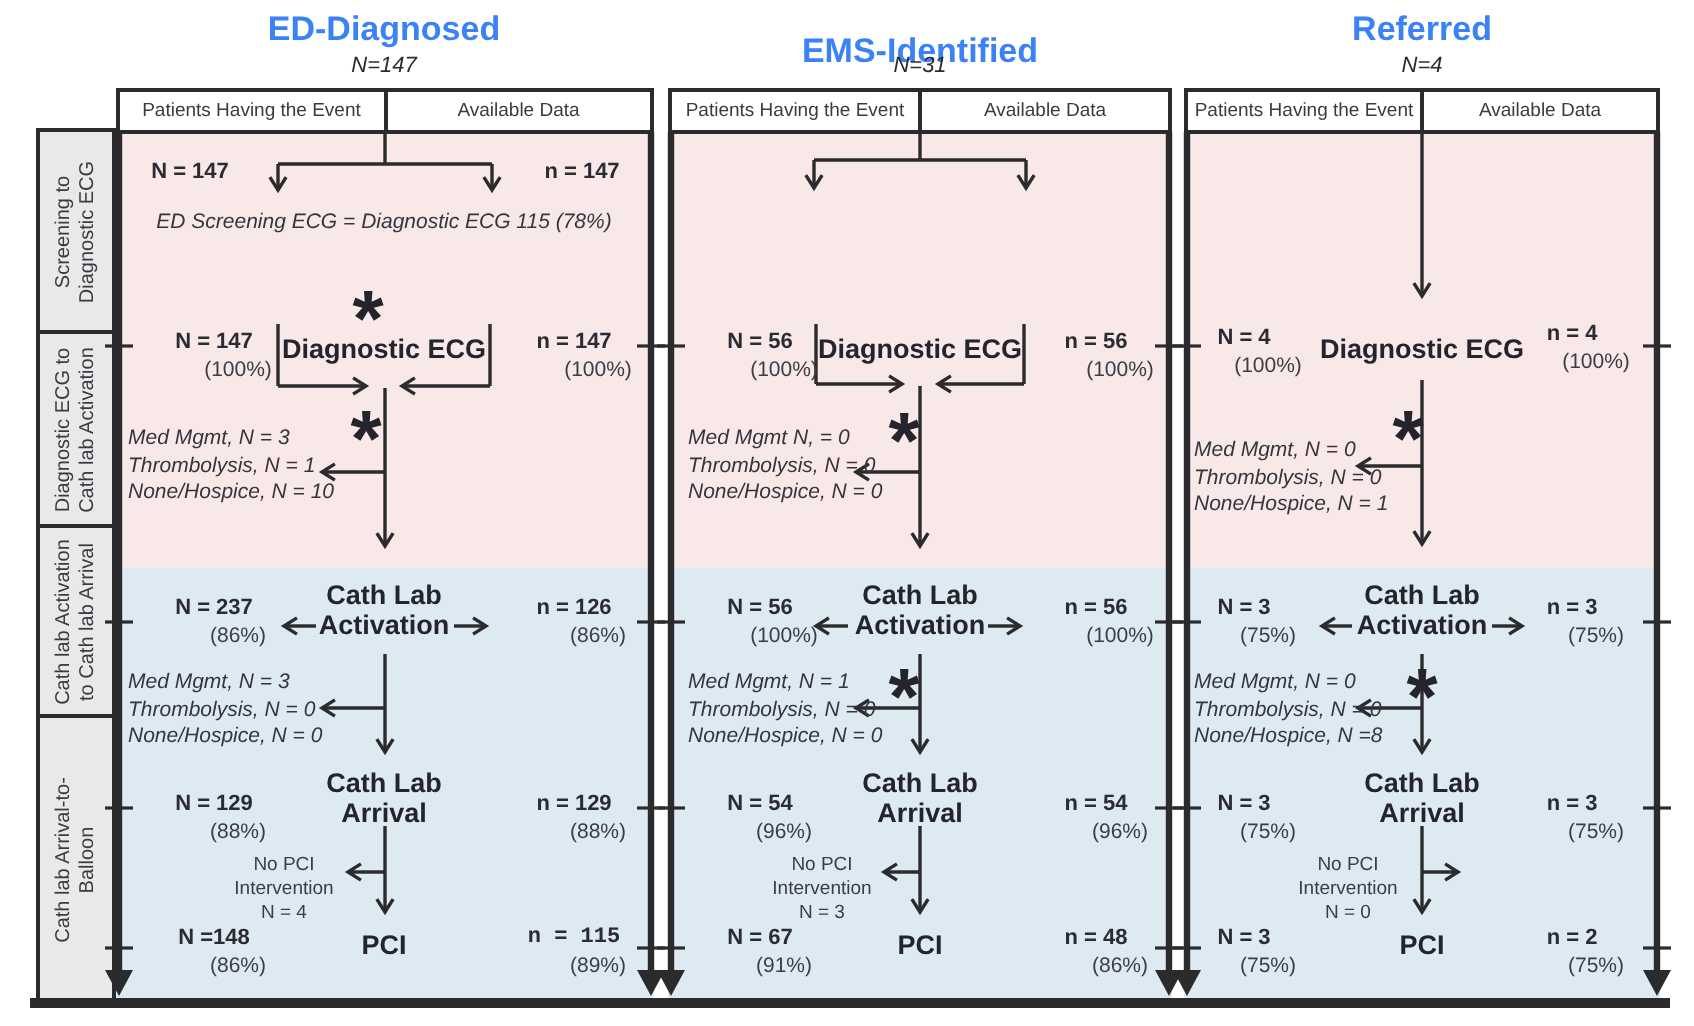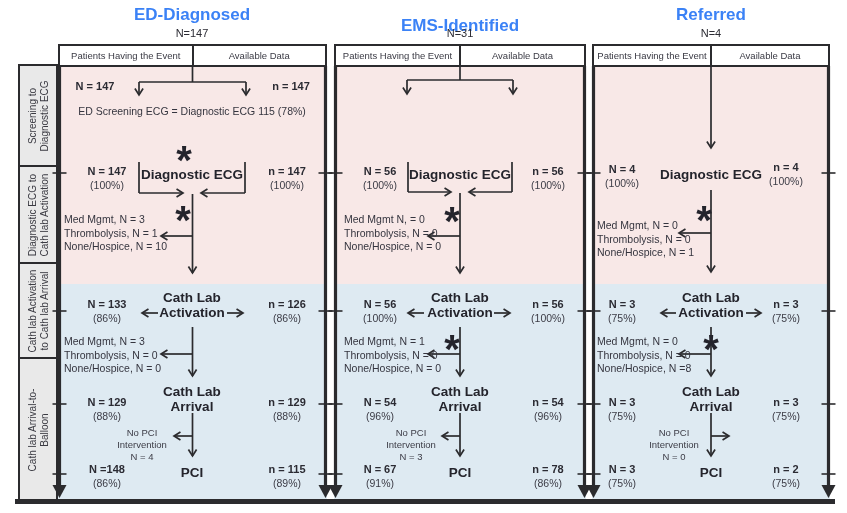--- a/index.html
+++ b/index.html
@@ -1,25 +1,25 @@
 <!DOCTYPE html>
 <html><head>
 <meta charset="utf-8">
 <style>
   html,body{margin:0;padding:0;background:#ffffff;}
   #fig{position:relative;width:847px;height:513px;background:#ffffff;
        font-family:"Liberation Sans",sans-serif;overflow:hidden;}
   .t{position:absolute;white-space:nowrap;color:#35353f;}
   .c{transform:translateX(-50%);text-align:center;}
   .ttl{font-size:17px;font-weight:bold;color:#3b82f6;}
-  .sub{font-size:11px;color:#2b2b33;}
+  .sub{font-size:11px;color:#2b2b33;font-style:italic;}
   .nl{font-size:11px;font-weight:bold;color:#2b2b33;line-height:13px;}
-  .pc{font-size:10.5px;color:#3c3c46;line-height:13px;}
+  .pc{font-size:10.5px;color:#3c3c46;line-height:13px;margin-left:12px;}
   .st{font-size:13.5px;font-weight:bold;color:#24242c;line-height:15px;}
-  .ls{font-size:10.5px;line-height:13.5px;color:#35353f;}
+  .ls{font-size:10.5px;line-height:13.5px;color:#35353f;font-style:italic;}
   .sm{font-size:9.5px;line-height:12px;color:#3c3c46;}
   .ast{font-size:40px;font-weight:bold;color:#24242c;line-height:1;}
   .hbox{position:absolute;top:44px;height:23px;border:2.5px solid #2b2b2e;
         background:#ffffff;box-sizing:border-box;display:flex;}
   .hcell{flex:1;display:flex;align-items:center;justify-content:center;
          font-size:9.5px;color:#3a3a44;}
   .hdiv{width:2px;background:#2b2b2e;}
   .panel{position:absolute;top:64px;height:437px;box-sizing:border-box;
          border-top:3px solid #2b2b2e;}
   .band-pink{position:absolute;left:0;right:0;top:0;height:217px;background:#f8e8e7;}
@@ -206,21 +206,21 @@
 
   <div class="t c ast" style="left:183px;top:200px;">*</div>
   <div class="t ls" style="left:64px;top:213px;">
     <div>Med Mgmt,  N = 3</div>
     <div>Thrombolysis,  N = 1</div>
     <div>None/Hospice,  N = 10</div>
   </div>
 
   <div class="t c st" style="left:192px;top:290px;">Cath Lab</div>
   <div class="t c st" style="left:192px;top:305px;">Activation</div>
-  <div class="t c nl" style="left:107px;top:298px;">N = 133</div>
+  <div class="t c nl" style="left:107px;top:298px;">N = 237</div>
   <div class="t c pc" style="left:107px;top:312px;">(86%)</div>
   <div class="t c nl" style="left:287px;top:298px;">n = 126</div>
   <div class="t c pc" style="left:287px;top:312px;">(86%)</div>
 
   <div class="t ls" style="left:64px;top:335px;">
     <div>Med Mgmt,  N = 3</div>
     <div>Thrombolysis,  N = 0</div>
     <div>None/Hospice,  N = 0</div>
   </div>
 
@@ -233,21 +233,21 @@
 
   <div class="t c sm" style="left:142px;top:427px;">
     <div>No PCI</div>
     <div>Intervention</div>
     <div>N = 4</div>
   </div>
 
   <div class="t c st" style="left:192px;top:465px;">PCI</div>
   <div class="t c nl" style="left:107px;top:463px;">N =148</div>
   <div class="t c pc" style="left:107px;top:477px;">(86%)</div>
-  <div class="t c nl" style="left:287px;top:463px;">n = 115</div>
+  <div class="t c nl" style="left:287px;top:463px;font-family:Liberation Mono, monospace;">n = 115</div>
   <div class="t c pc" style="left:287px;top:477px;">(89%)</div>
 
 
   <div class="t c st" style="left:460px;top:167px;">Diagnostic ECG</div>
   <div class="t c nl" style="left:380px;top:165px;">N = 56</div>
   <div class="t c pc" style="left:380px;top:179px;">(100%)</div>
   <div class="t c nl" style="left:548px;top:165px;">n = 56</div>
   <div class="t c pc" style="left:548px;top:179px;">(100%)</div>
 
   <div class="t c ast" style="left:452px;top:201px;">*</div>
@@ -280,21 +280,21 @@
 
   <div class="t c sm" style="left:411px;top:427px;">
     <div>No PCI</div>
     <div>Intervention</div>
     <div>N = 3</div>
   </div>
 
   <div class="t c st" style="left:460px;top:465px;">PCI</div>
   <div class="t c nl" style="left:380px;top:463px;">N = 67</div>
   <div class="t c pc" style="left:380px;top:477px;">(91%)</div>
-  <div class="t c nl" style="left:548px;top:463px;">n = 78</div>
+  <div class="t c nl" style="left:548px;top:463px;">n = 48</div>
   <div class="t c pc" style="left:548px;top:477px;">(86%)</div>
 
   <div class="t c st" style="left:711px;top:167px;">Diagnostic ECG</div>
   <div class="t c nl" style="left:622px;top:163px;">N = 4</div>
   <div class="t c pc" style="left:622px;top:177px;">(100%)</div>
   <div class="t c nl" style="left:786px;top:161px;">n = 4</div>
   <div class="t c pc" style="left:786px;top:175px;">(100%)</div>
 
   <div class="t c ast" style="left:704px;top:200px;">*</div>
   <div class="t ls" style="left:597px;top:219px;">

